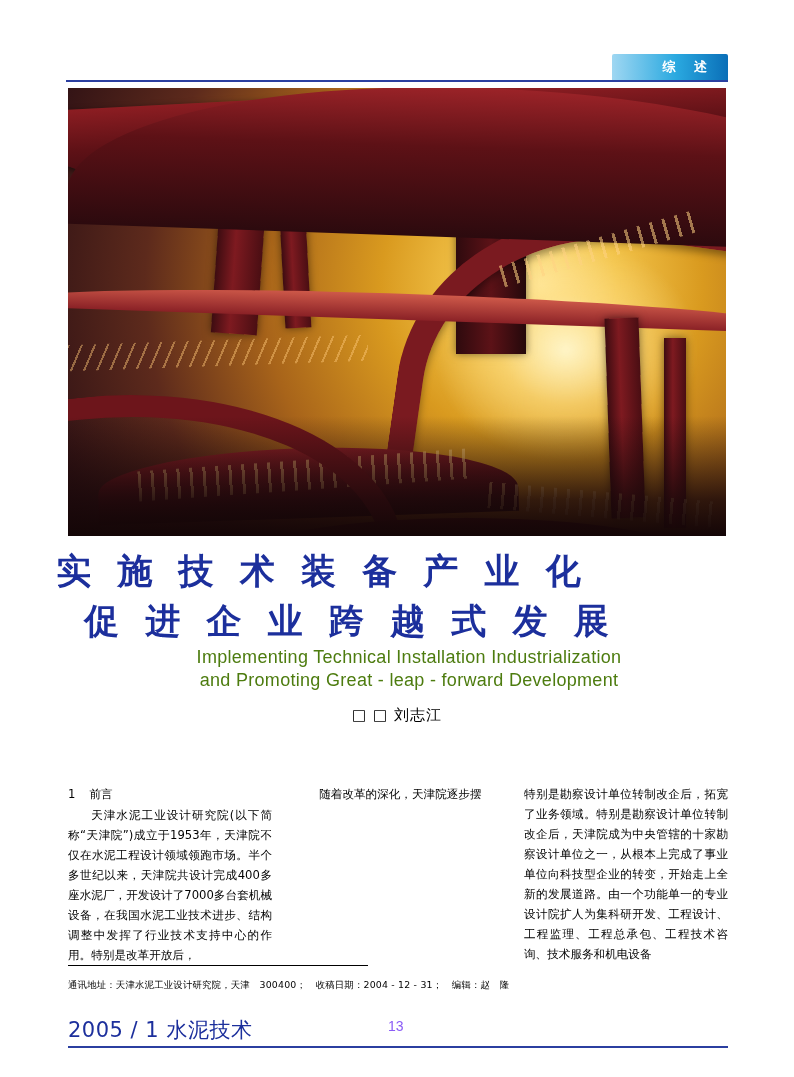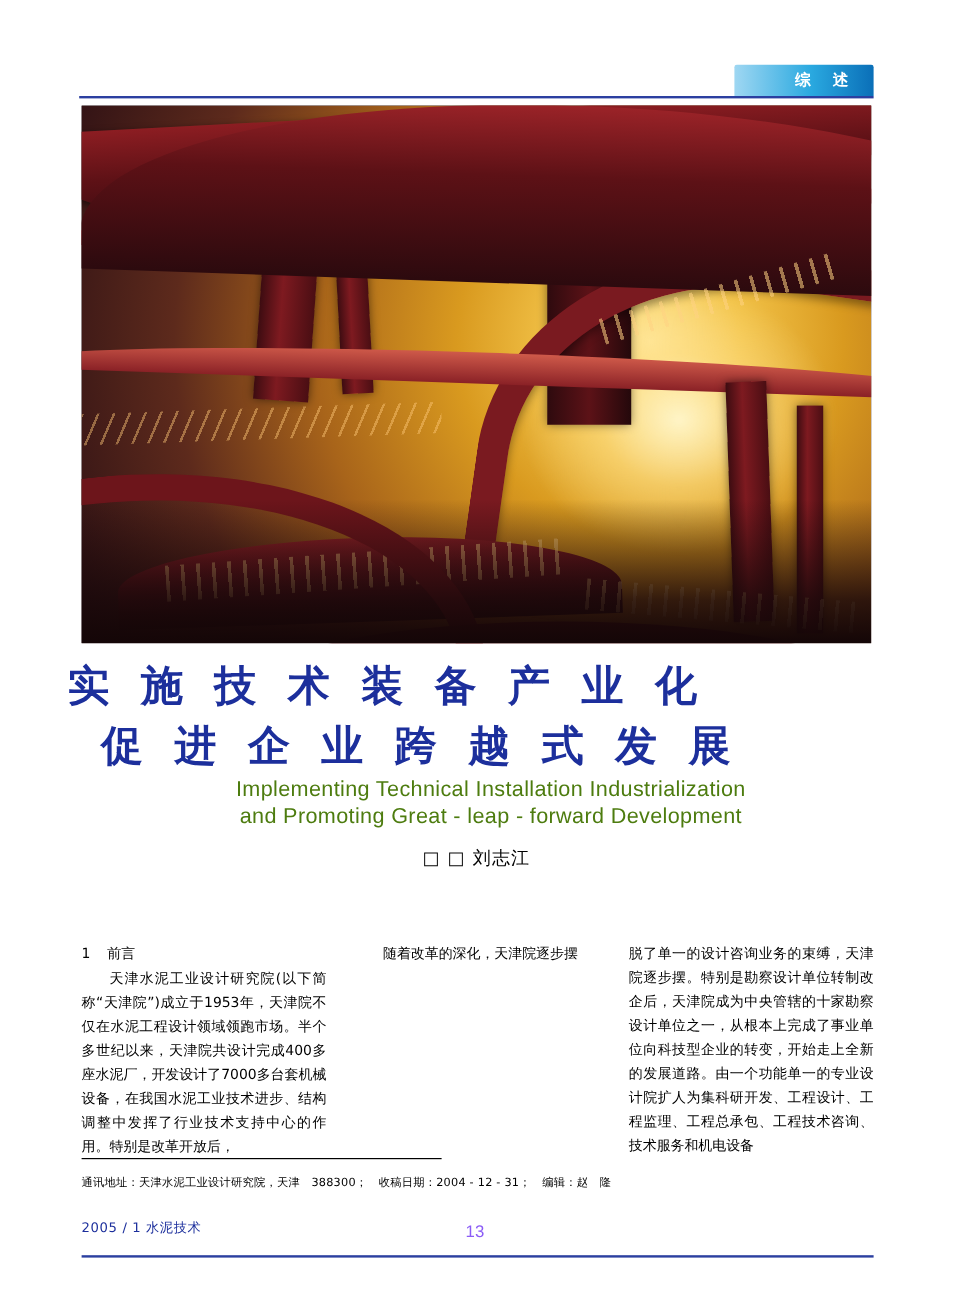--- a/index.html
+++ b/index.html
@@ -287,21 +287,21 @@
     left: 68px;
     top: 1016px;
     width: 660px;
     height: 24px;
   }
   .footer-left {
     position: absolute;
     left: 0; top: 0;
     color: #1c2f9c;
     font-family: "DejaVu Sans", sans-serif;
-    font-size: 11px;
+    font-size: 21px;
     letter-spacing: 0.5px;
   }
   .footer-page {
     position: absolute;
     left: 320px; top: 2px;
     color: #8b5cf6;
     font-family: "Liberation Sans", sans-serif;
     font-size: 14px;
   }
   .bottom-rule {
@@ -359,26 +359,26 @@
     <div class="col">
       <div class="sec-head">
         <span class="num">1</span><span>前言</span>
       </div>
       <p class="indent">天津水泥工业设计研究院(以下简称“天津院”)成立于1953年，天津院不仅在水泥工程设计领域领跑市场。半个多世纪以来，天津院共设计完成400多座水泥厂，开发设计了7000多台套机械设备，在我国水泥工业技术进步、结构调整中发挥了行业技术支持中心的作用。特别是改革开放后，</p>
     </div>
     <div class="col">
       <p class="indent">随着改革的深化，天津院逐步摆</p>
     </div>
     <div class="col">
-      <p>脱了单一的设计咨询业务的束缚，天津院逐步摆。特别是勘察设计单位转制改企后，天津院成为中央管辖的十家勘察设计单位之一，从根本上完成了事业单位向科技型企业的转变，开始走上全新的发展道路。由一个功能单一的专业设计院扩人为集科研开发、工程设计、工程监理、工程总承包、工程技术咨询、技术服务和机电设备</p>
+      <p>特别是勘察设计单位转制改企后，拓宽了业务领域。特别是勘察设计单位转制改企后，天津院成为中央管辖的十家勘察设计单位之一，从根本上完成了事业单位向科技型企业的转变，开始走上全新的发展道路。由一个功能单一的专业设计院扩人为集科研开发、工程设计、工程监理、工程总承包、工程技术咨询、技术服务和机电设备</p>
     </div>
   </div>
 
   <div class="footnote-rule"></div>
-  <div class="footnote">通讯地址：天津水泥工业设计研究院，天津　388300；　收稿日期：2004 - 12 - 31；　编辑：赵　隆</div>
+  <div class="footnote">通讯地址：天津水泥工业设计研究院，天津　300400；　收稿日期：2004 - 12 - 31；　编辑：赵　隆</div>
 
   <div class="footer">
     <div class="footer-left">2005 / 1 水泥技术</div>
     <div class="footer-page">13</div>
   </div>
   <div class="bottom-rule"></div>
 
 </div>
 
 </body></html>

